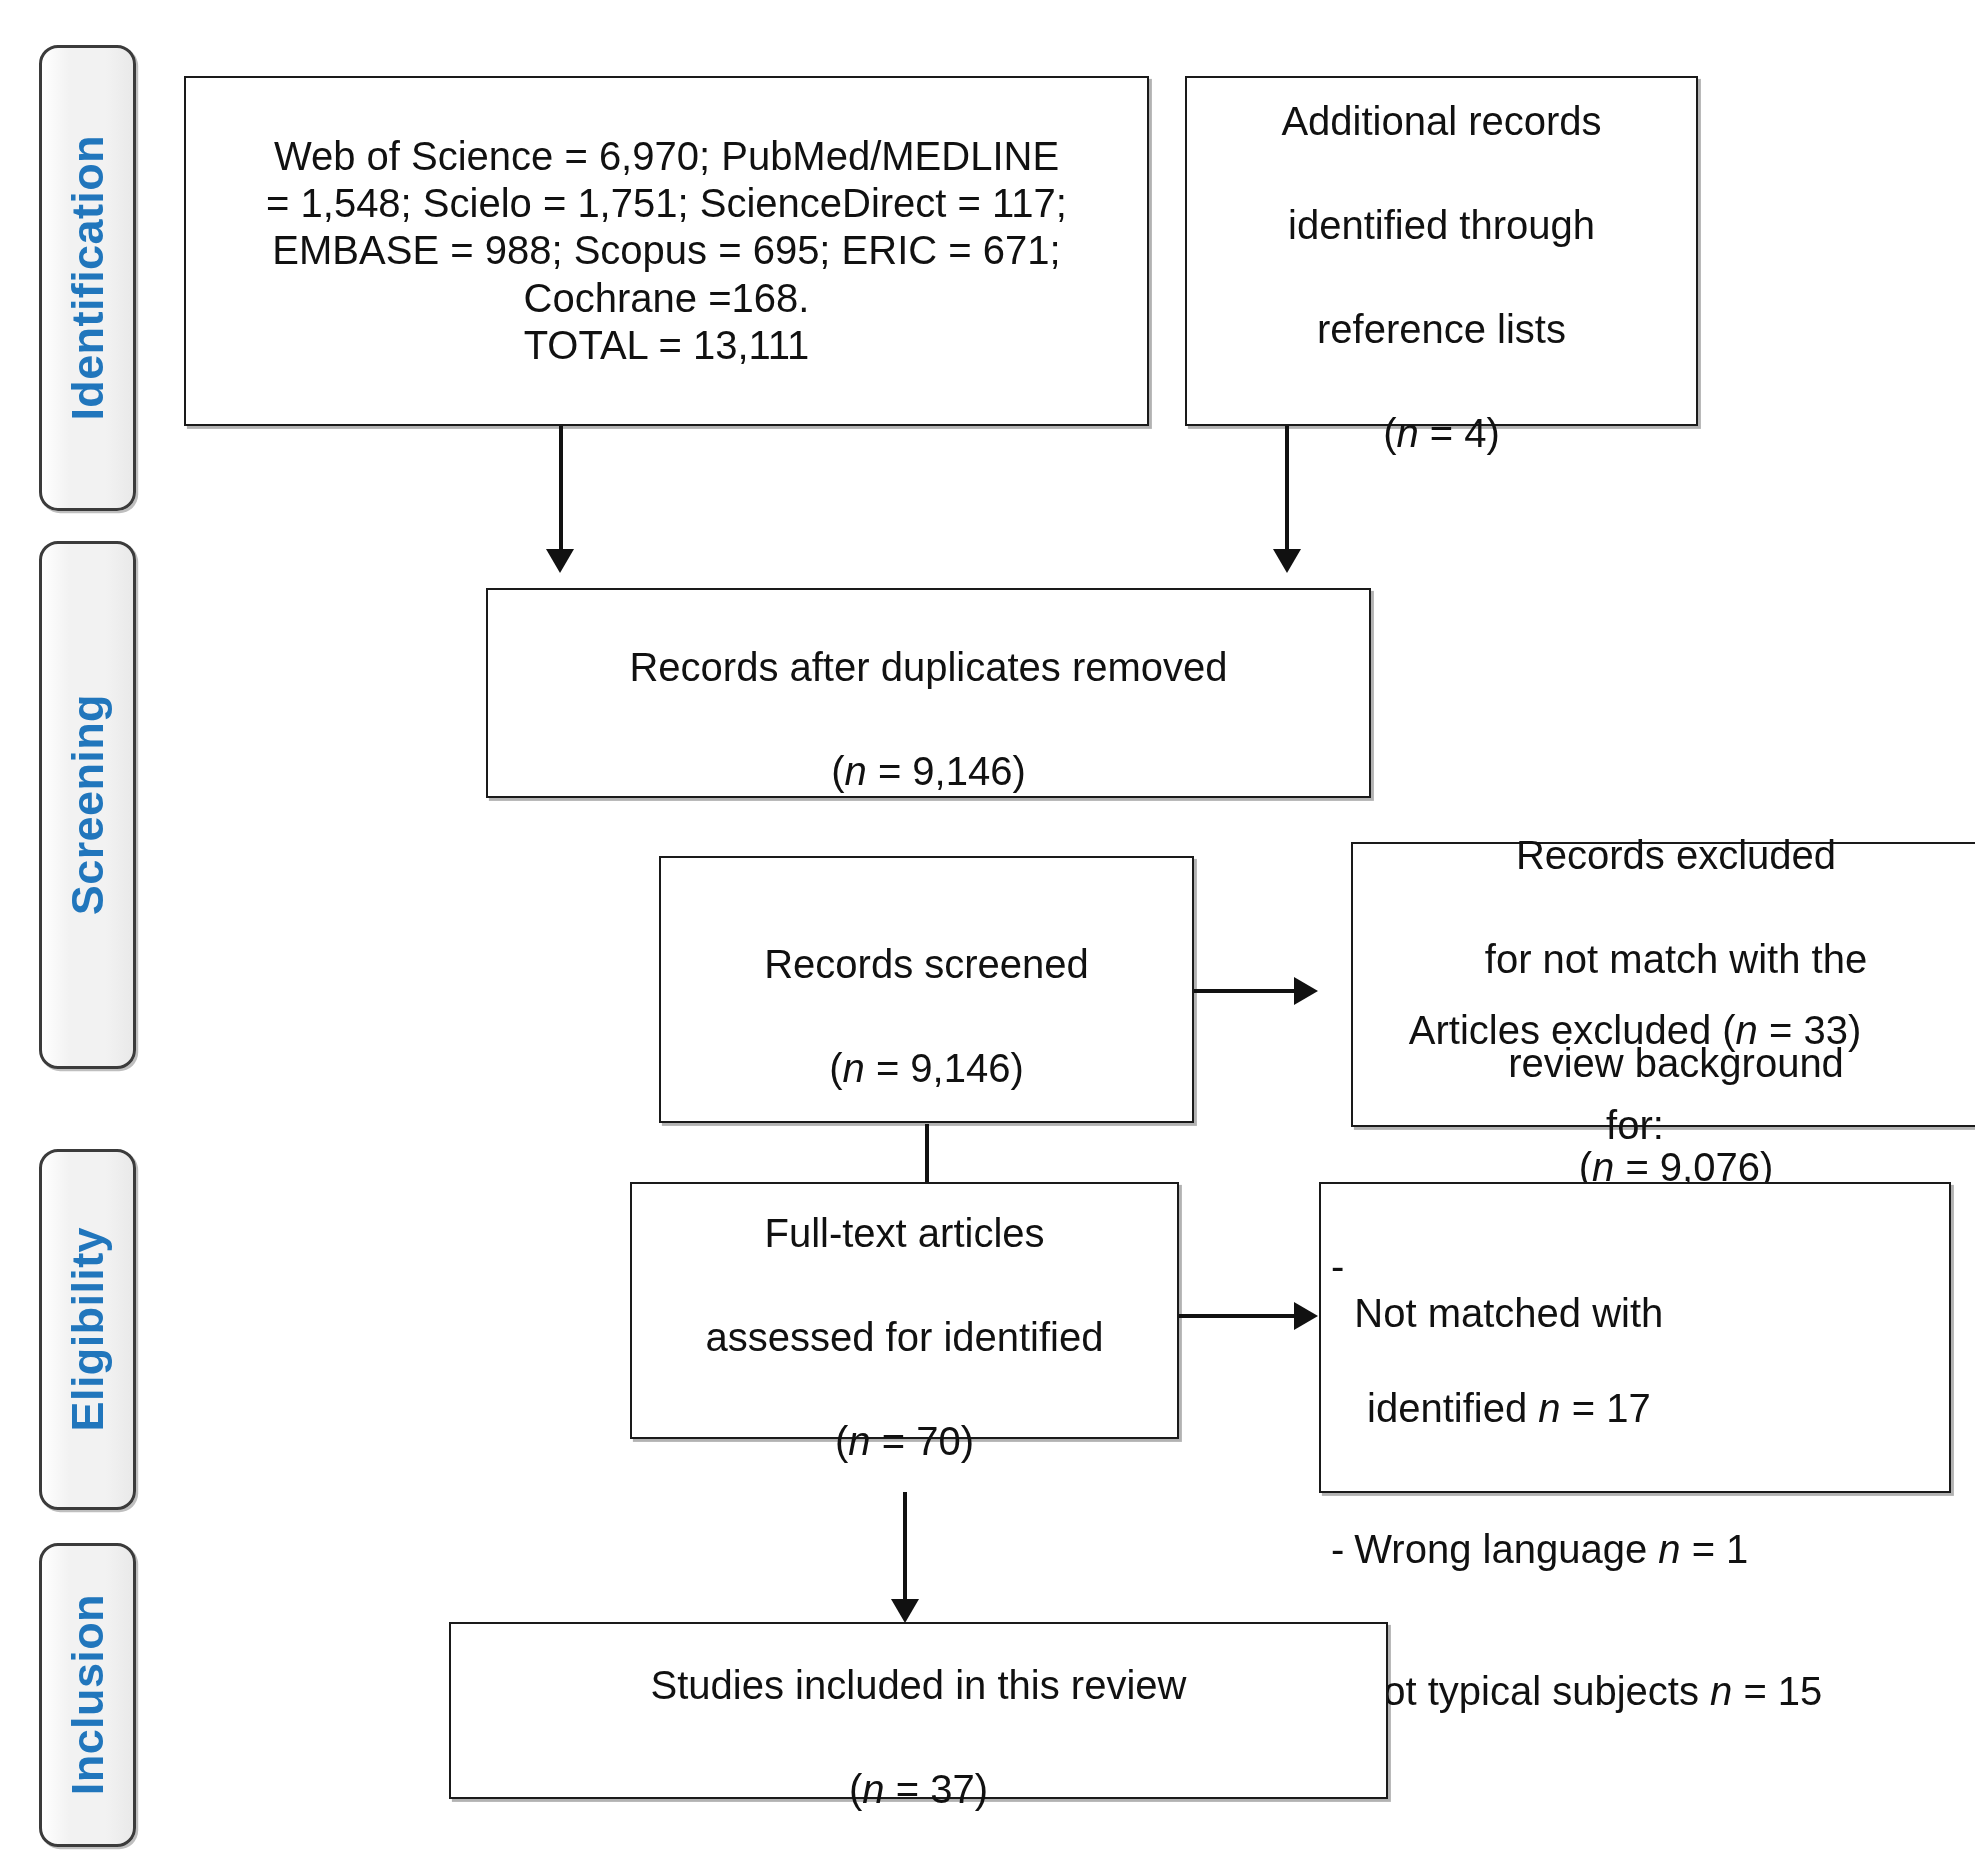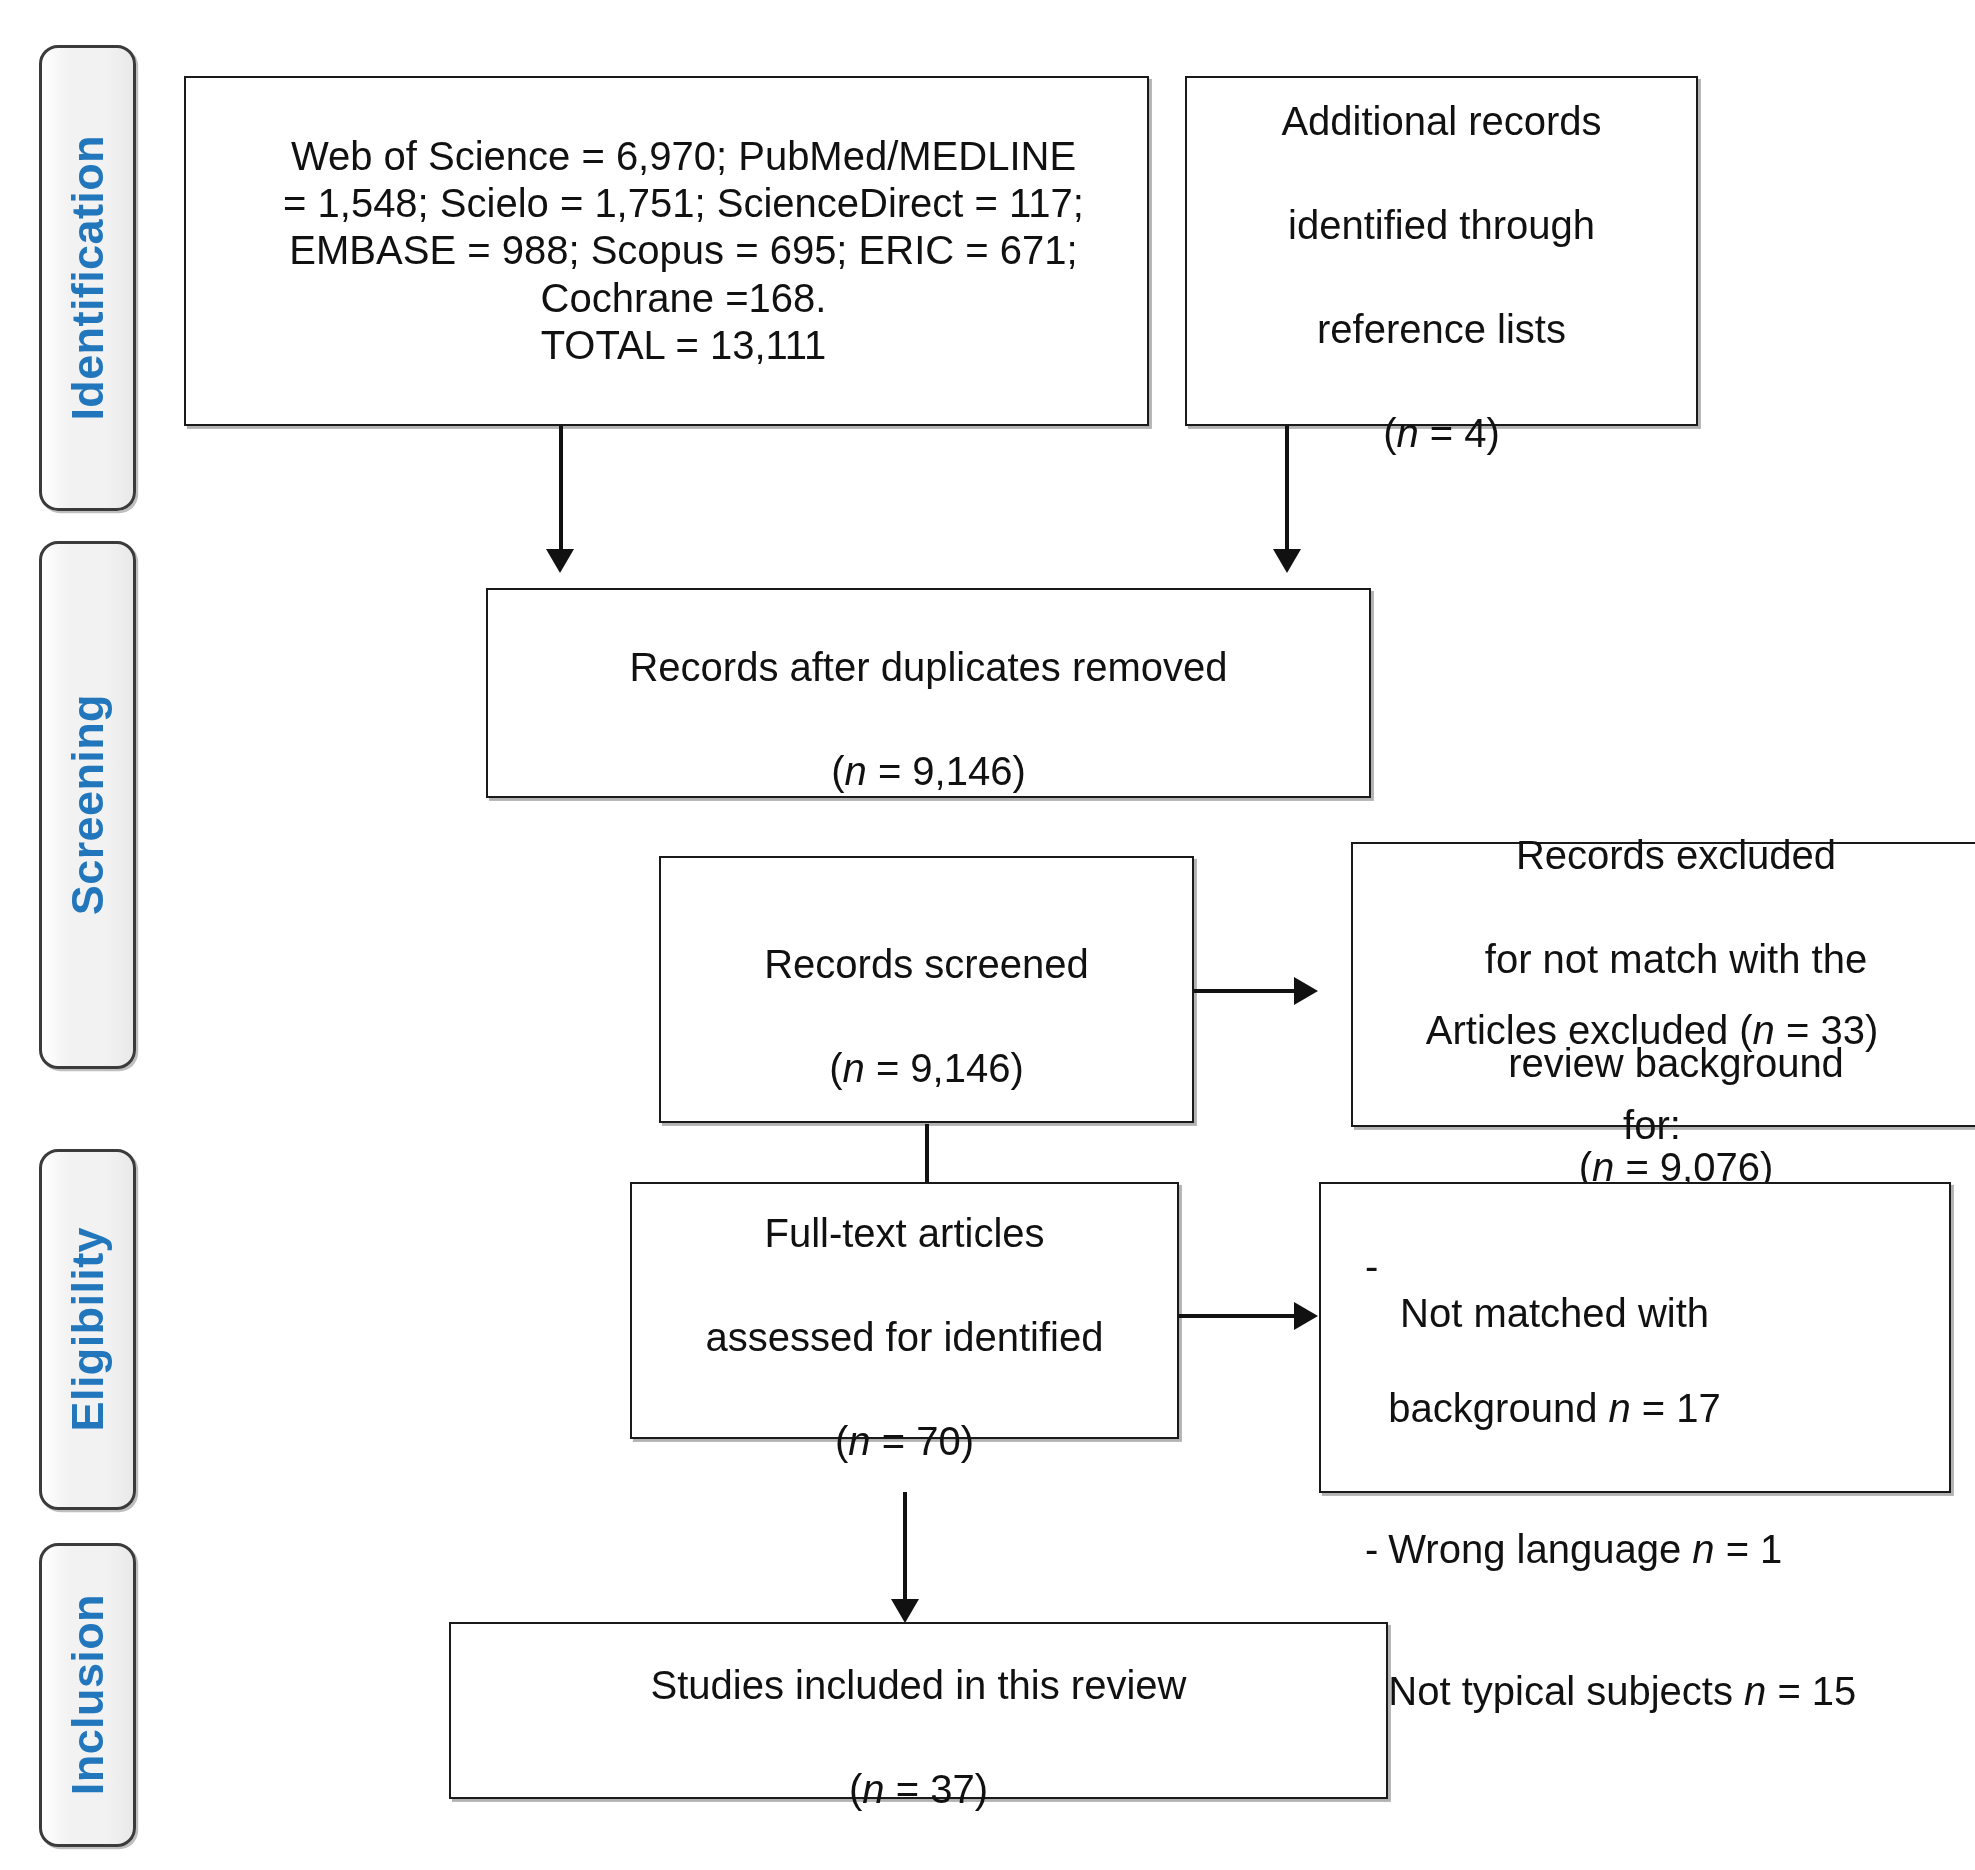--- a/index.html
+++ b/index.html
@@ -55,21 +55,21 @@
     padding: 7.2px 13px;
   }
   .box-text {
     text-align: center;
     color: #111111;
     font-size: 40px;
     line-height: 1.30;
     font-family: "Liberation Sans", "DejaVu Sans", sans-serif;
     white-space: pre-line;
   }
-  .box-text.tight { line-height: 1.18; margin-left: 34px; }
+  .box-text.tight { line-height: 1.18; }
 
   
   .ital { font-style: italic; }
 
   
   .vline {
     position: absolute;
     background: #111111;
     width: 3.6px;
   }
@@ -180,21 +180,21 @@
     <div class="box-text tight" style="width:100%;">
       <div style="text-align:center;">
         <span>Articles excluded (</span><span class="ital">n</span><span> = 33)</span>
       </div>
       <div style="text-align:center;">for:</div>
 
       <div class="left" style="display:flex; gap:10px;">
         <span>-</span>
         <span>
           <span>Not matched with</span><br>
-          <span>background </span><span class="ital">n</span><span> = 17</span>
+          <span>identified </span><span class="ital">n</span><span> = 17</span>
         </span>
       </div>
 
       <div class="left" style="display:flex; gap:10px;">
         <span>-</span>
         <span><span>Wrong language </span><span class="ital">n</span><span> = 1</span></span>
       </div>
 
       <div class="left" style="display:flex; gap:10px;">
         <span>-</span>

